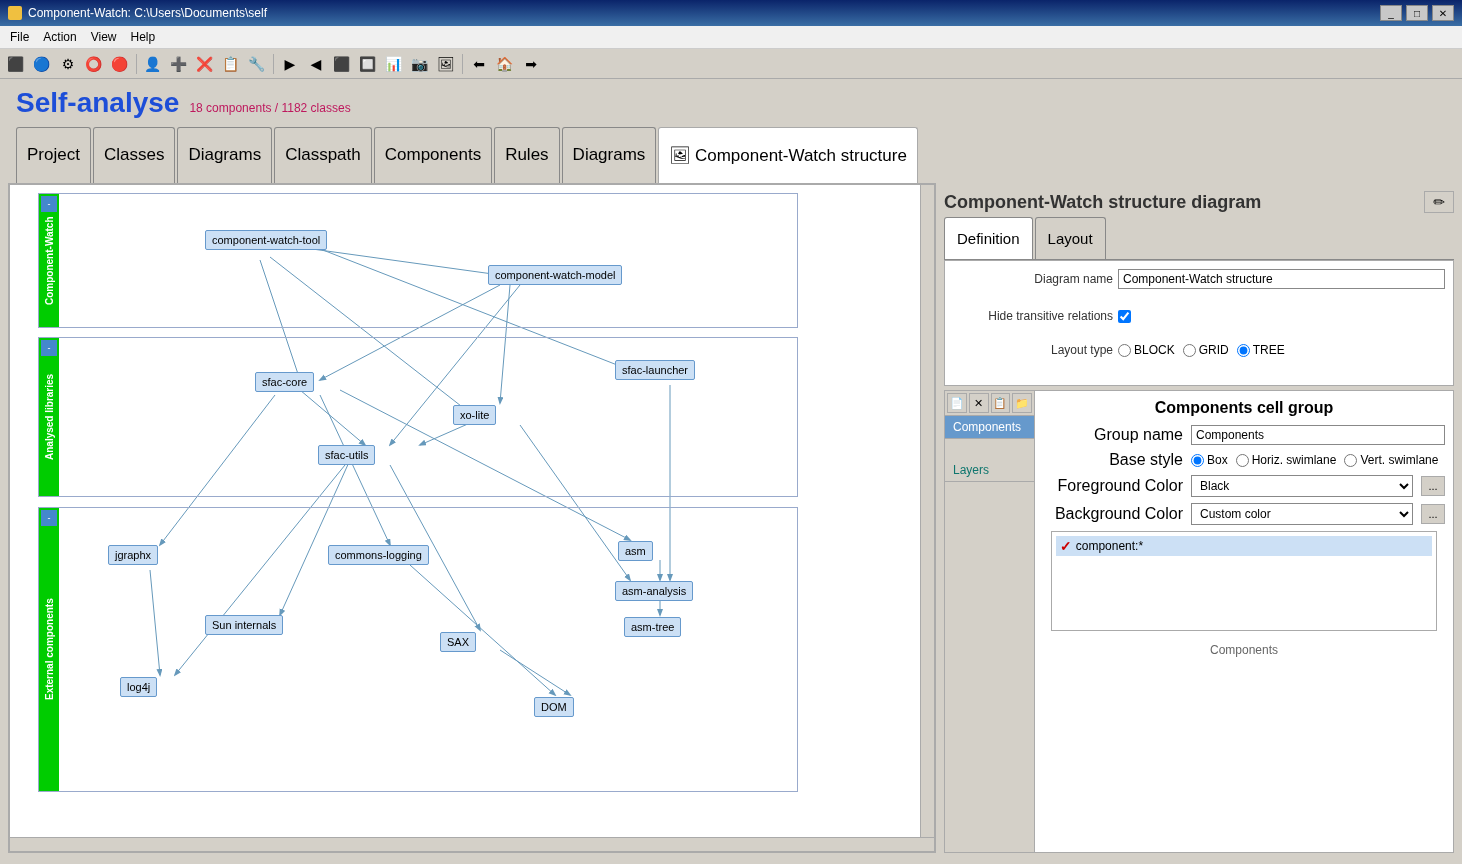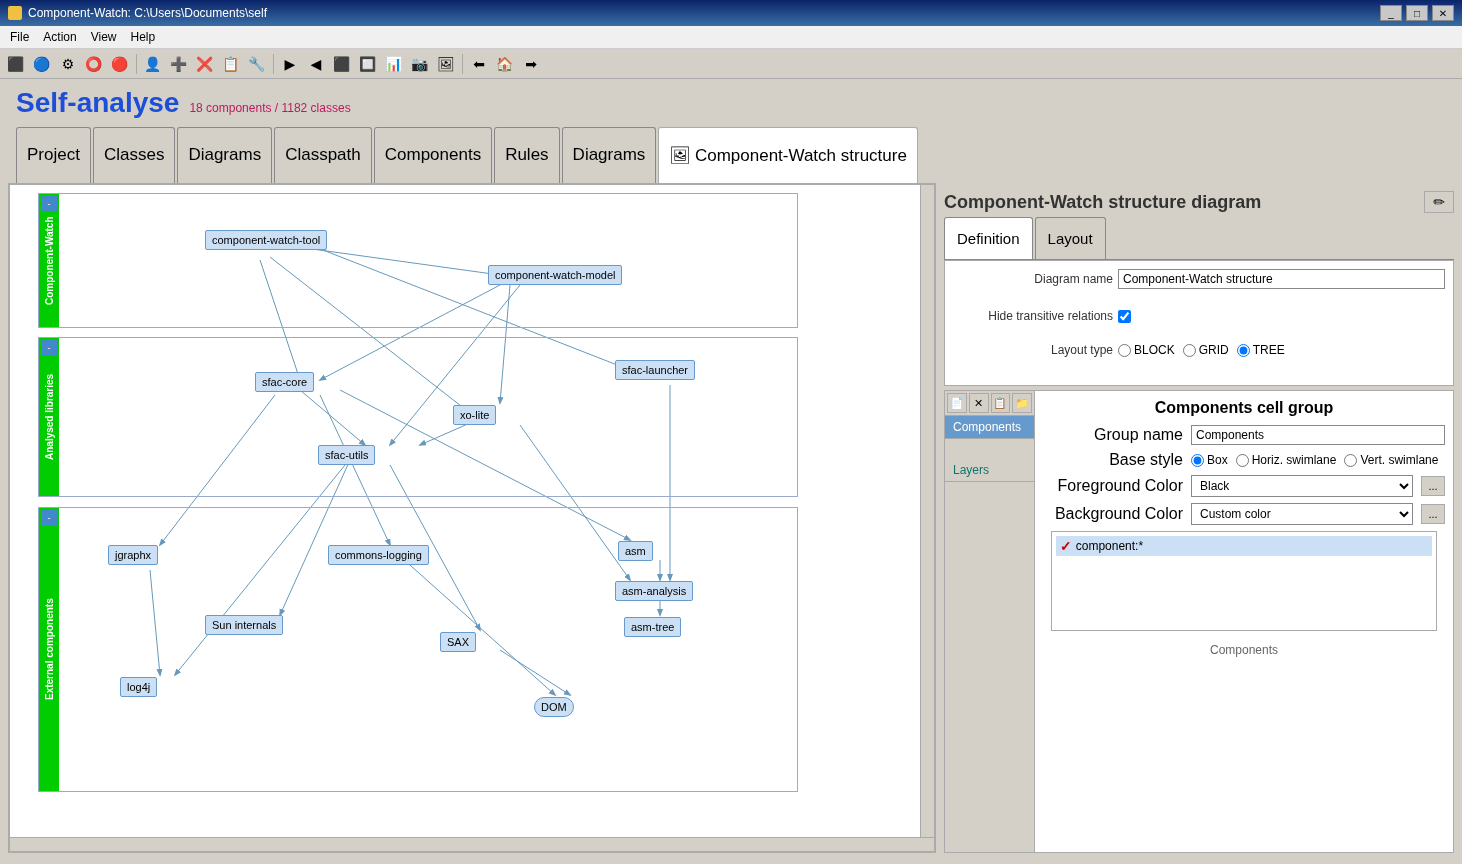--- a/index.html
+++ b/index.html
@@ -487,21 +487,21 @@
         <div class="comp-box" style="left:308px; top:260px;">sfac-utils</div>
 
         <div class="comp-box" style="left:90px; top:360px;margin-left:8px;">jgraphx</div>
         <div class="comp-box" style="left:318px; top:360px;">commons-logging</div>
         <div class="comp-box" style="left:608px; top:356px;">asm</div>
         <div class="comp-box" style="left:605px; top:396px;">asm-analysis</div>
         <div class="comp-box" style="left:614px; top:432px;">asm-tree</div>
         <div class="comp-box" style="left:195px; top:430px;">Sun internals</div>
         <div class="comp-box" style="left:430px; top:447px;">SAX</div>
         <div class="comp-box" style="left:110px; top:492px;">log4j</div>
-        <div class="comp-box" style="left:524px; top:512px;border-radius:10px;">DOM</div>
+        <div class="comp-box" style="left:524px; top:512px;">DOM</div>
 
         <div class="diagram-scroll"></div>
         <div class="diagram-scroll-h"></div>
       </div>
     </div>
 
     <div class="right-panel">
 
       <div class="panel-title-bar">
         <span class="panel-title">Component-Watch structure diagram</span>

